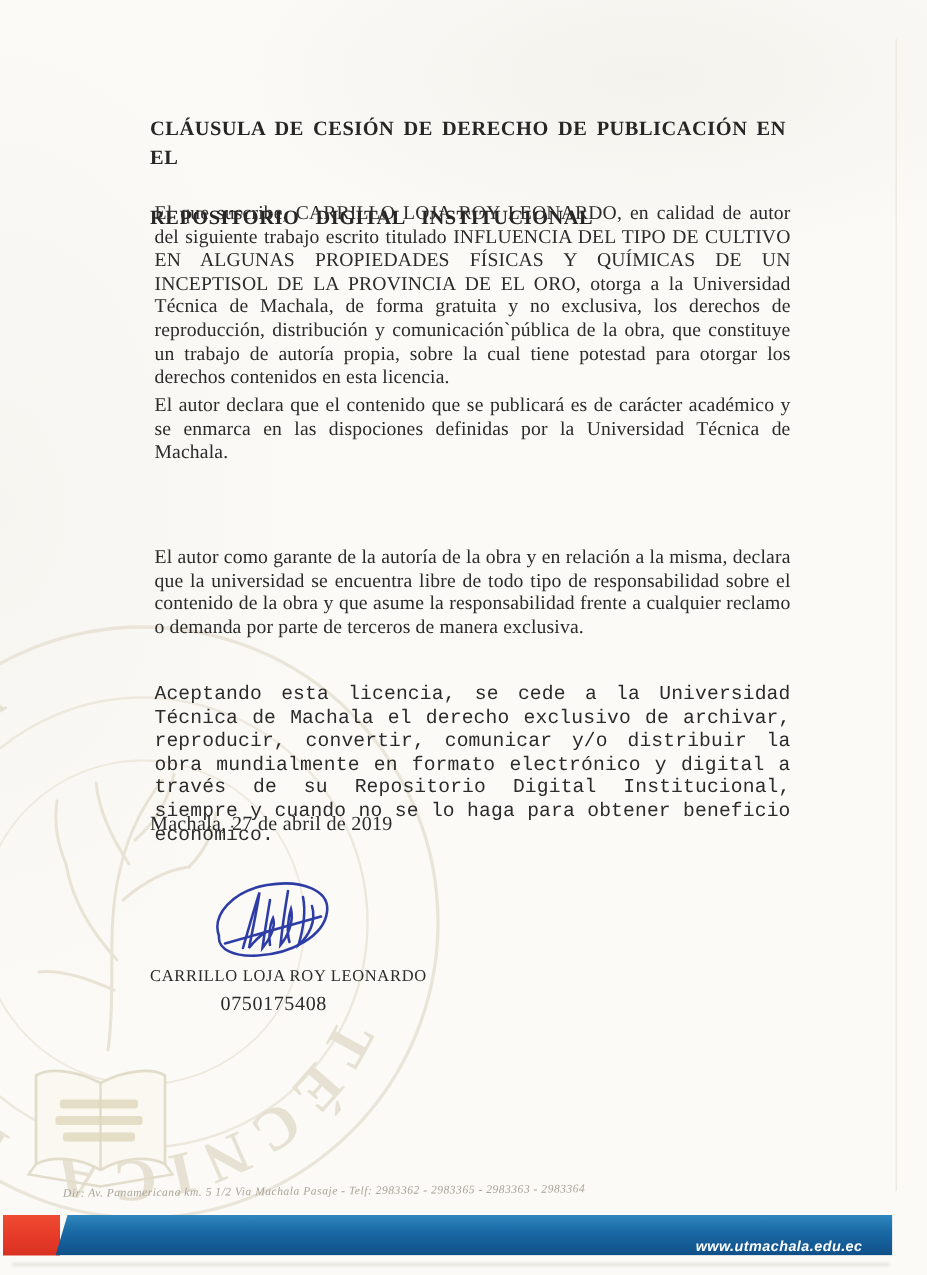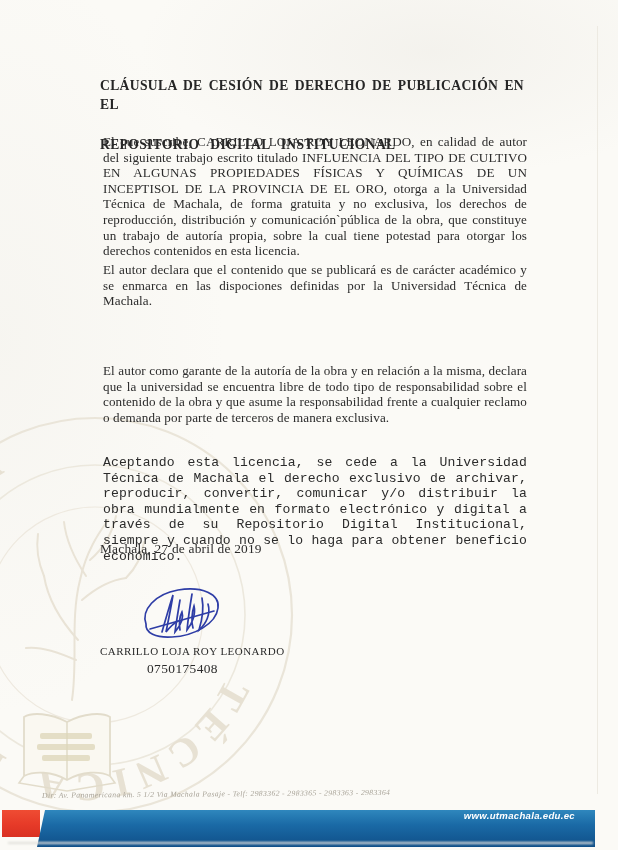--- a/index.html
+++ b/index.html
@@ -60,24 +60,24 @@
     font-size:7.7px;font-style:italic;color:#a9a499;
     letter-spacing:.35px;transform:rotate(-.5deg);
     font-family:"Liberation Serif", serif;
   }
   .footer-bar{position:absolute;left:0;top:810px;width:618px;height:28px;}
   .bar-red{
     position:absolute;left:2px;top:0;width:38px;height:27px;
     background:linear-gradient(180deg,#ef4c33 0%, #e63a28 55%, #d93122 100%);
   }
   .bar-blue{
-    position:absolute;left:37px;top:0;width:558px;height:37px;
+    position:absolute;left:37px;top:0;width:558px;height:27px;
     background:linear-gradient(180deg,#2f87bd 0%, #1a6aa6 40%, #104f88 100%);
     clip-path:polygon(8px 0, 100% 0, 100% 100%, 0 100%);
-    display:flex;align-items:flex-start;justify-content:flex-end;
+    display:flex;align-items:flex-end;justify-content:flex-end;
   }
   .bar-url{
     font-family:"Liberation Sans", sans-serif;
     font-size:9.6px;font-weight:bold;font-style:italic;
     color:#ffffff;letter-spacing:.3px;
     padding-right:20px;
   }
   .bar-shadow{
     position:absolute;left:8px;top:842px;width:585px;height:2px;
     background:#e2e1db;filter:blur(1px);

